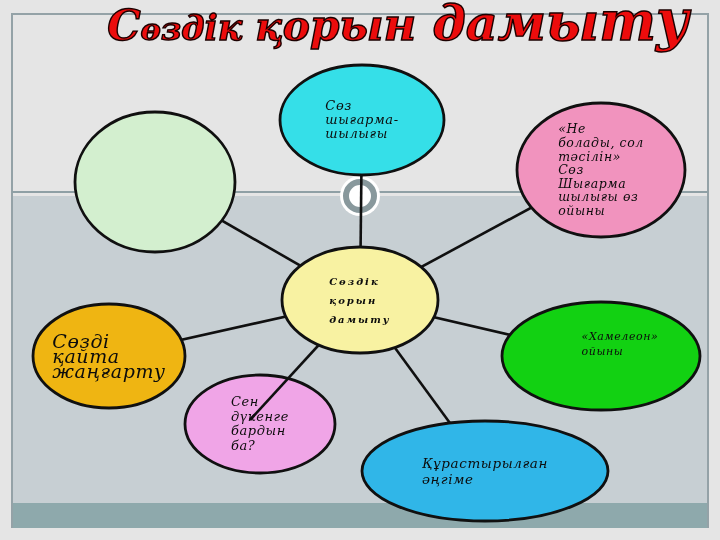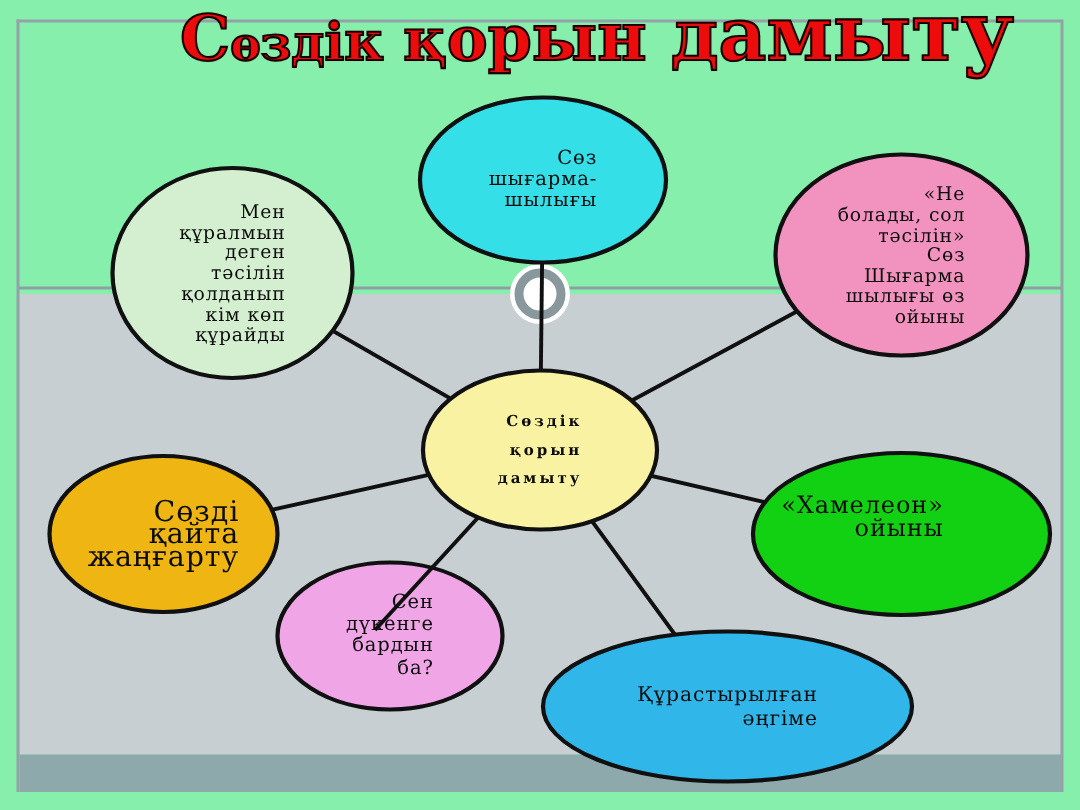--- a/index.html
+++ b/index.html
@@ -1,21 +1,22 @@
 <!DOCTYPE html>
 <html><head>
 <meta charset="utf-8">
 <style>
   html,body{margin:0;padding:0;}
   .slide{
     position:relative;
     width:720px;height:540px;
-    background:#86efac;
+    background:#e5e5e5;
     overflow:hidden;
     font-family:"DejaVu Serif","Liberation Serif",serif;
+    font-style:italic;
   }
   
   .frame-line{position:absolute;background:#94a2a7;}
   .frame-top{left:11px;top:13px;width:697px;height:2px;}
   .frame-left{left:11px;top:13px;width:2px;height:515px;}
   .frame-right{left:707px;top:13px;width:2px;height:515px;}
   .divider-line{left:12px;top:191px;width:696px;height:2px;background:#8fa0a5;}
   
   .bg-main{position:absolute;left:13px;top:196px;width:695px;height:307px;background:#c7cfd3;}
   .bg-footer{position:absolute;left:13px;top:503px;width:695px;height:25px;background:#8ea9ac;}
@@ -28,28 +29,28 @@
     text-shadow:0 0 1px #000;
     z-index:3;
   }
   .title span{vertical-align:baseline;}
   
   .diagram-svg{position:absolute;left:0;top:0;z-index:2;}
   
   .node-label{
     position:absolute;z-index:4;
     display:flex;align-items:center;justify-content:center;
-    text-align:right;white-space:pre-line;
+    text-align:left;white-space:pre-line;
     color:#0c0c0c;letter-spacing:0.6px;
   }
   .lbl-cyan   {left:280px;top:67px; width:164px;height:106px;font-size:13px;  line-height:13.8px;}
   .lbl-grntl  {left:75px; top:114px;width:160px;height:136px;font-size:12.5px;line-height:13.8px;}
   .lbl-pink   {left:517px;top:104px;width:168px;height:132px;font-size:12.5px;line-height:13.6px;}
   .lbl-orange {left:35px; top:306px;width:148px;height:100px;font-size:19px;  line-height:15px;}
-  .lbl-grnr   {left:477px;top:302px;width:196px;height:96px; font-size:16px;line-height:15px;padding-bottom:12px;box-sizing:border-box;}
+  .lbl-grnr   {left:522px;top:302px;width:196px;height:96px; font-size:11px;line-height:15px;padding-bottom:12px;box-sizing:border-box;}
   .lbl-violet {left:187px;top:377px;width:146px;height:94px; font-size:13px;  line-height:14.5px;}
   .lbl-blue   {left:365px;top:423px;width:240px;height:96px; font-size:13.5px;line-height:16px;}
   .lbl-center {left:284px;top:249px;width:152px;height:102px;font-size:10px;  line-height:19px;font-weight:bold;letter-spacing:2px;}
 </style>
 </head>
 <body>
 
 <div class="slide">
 
   <div class="bg-main"></div>
@@ -84,27 +85,20 @@
     <ellipse cx="109" cy="356" rx="76" ry="52" stroke="#101010" stroke-width="2.8" fill="#efb512"></ellipse>
     <ellipse cx="601" cy="356" rx="99" ry="54" stroke="#101010" stroke-width="2.8" fill="#12d112"></ellipse>
     <ellipse cx="485" cy="471" rx="123" ry="50" stroke="#101010" stroke-width="2.8" fill="#30b6e8"></ellipse>
 
     <ellipse cx="360" cy="300" rx="78" ry="53" stroke="#101010" stroke-width="2.8" fill="#f8f2a2"></ellipse>
   </svg>
 
   <div class="node-label lbl-cyan">Сөз
 шығарма-
 шылығы</div>
-  <div class="node-label lbl-grntl">Мен
-құралмын
-деген
-тәсілін
-қолданып
-кім көп
-құрайды</div>
   <div class="node-label lbl-pink">«Не
 болады, сол
 тәсілін»
 Сөз
 Шығарма
 шылығы өз
 ойыны</div>
   <div class="node-label lbl-orange">Сөзді
 қайта
 жаңғарту</div>

